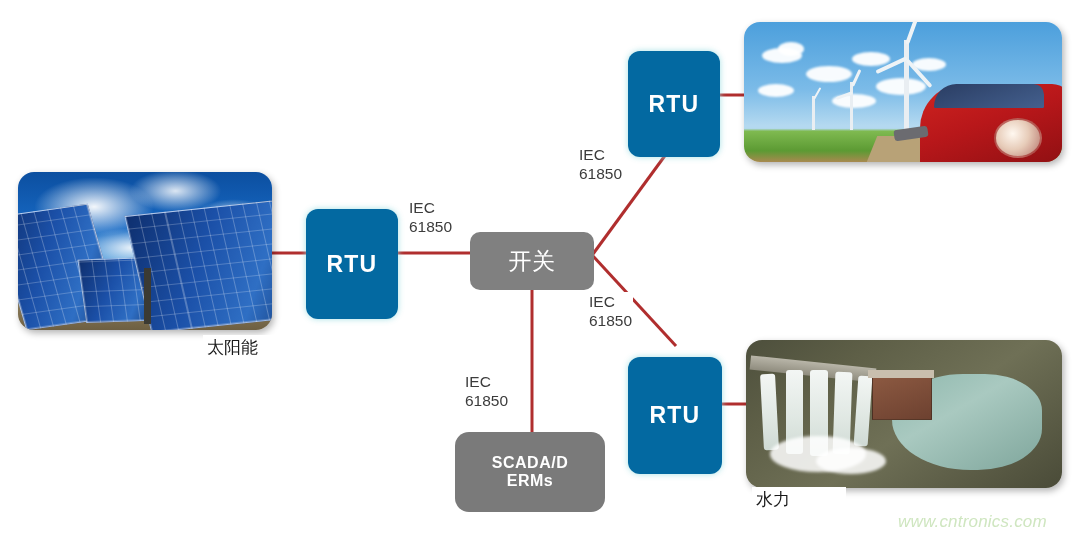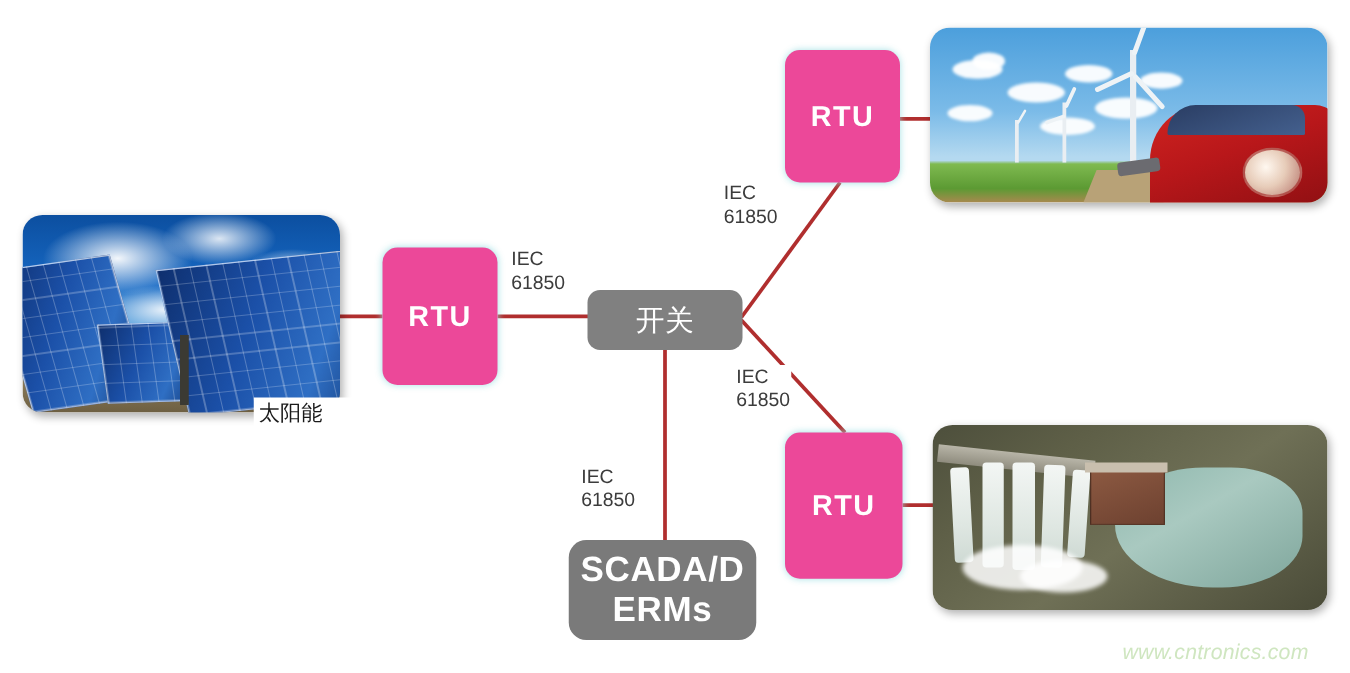--- a/index.html
+++ b/index.html
@@ -36,28 +36,29 @@
     align-items: center;
     justify-content: center;
     text-align: center;
     border-radius: 12px;
     color: #ffffff;
     font-weight: bold;
     letter-spacing: 0.5px;
     line-height: 1.15;
   }
   .node.rtu {
-    background: #ec4899;
+    background: #0369a1;
     font-size: 23px;
     letter-spacing: 1.2px;
     box-shadow: 0 0 6px rgba(150,220,225,0.85);
+    margin-top: 11px;
   }
   .node.scada {
     background: #7a7a7a;
-    font-size: 28px;
+    font-size: 16px;
     border-radius: 14px;
     padding: 0 6px;
   }
   .node.switchbox {
     background: #808080;
     border-radius: 10px;
     font-size: 23px;
     font-weight: normal;
   }
 
@@ -286,21 +287,21 @@
   </div>
 
   <div class="node rtu" style="left:628px; top:40px; width:92px; height:106px;">
     <span>RTU</span>
   </div>
 
   <div class="node rtu" style="left:628px; top:346px; width:94px; height:117px;">
     <span>RTU</span>
   </div>
 
-  <div class="node switchbox" style="left:470px; top:232px; width:124px; height:48px;">
+  <div class="node switchbox" style="left:470px; top:232px; width:124px; height:58px;">
     <span>开关</span>
   </div>
 
   <div class="node scada" style="left:455px; top:432px; width:150px; height:80px; flex-direction:column;">
     <span>SCADA/D</span>
     <span>ERMs</span>
   </div>
 
   <div class="proto-label" style="left:408px; top:198px;">
     <div>IEC</div>
@@ -315,19 +316,20 @@
   <div class="proto-label" style="left:588px; top:292px;">
     <div>IEC</div>
     <div>61850</div>
   </div>
 
   <div class="proto-label" style="left:464px; top:372px;">
     <div>IEC</div>
     <div>61850</div>
   </div>
 
-  <div class="caption" style="left:203px; top:318px; width:80px;">太阳能</div>
-
-
+  <div class="caption" style="left:203px; top:335px; width:80px;">太阳能</div>
+
+
+  <div class="caption" style="left:752px; top:487px; width:86px;">水力</div>
 
   <div class="watermark" style="left:898px; top:512px;font-style:italic;">www.cntronics.com</div>
 
 </div>
 
 </body></html>

